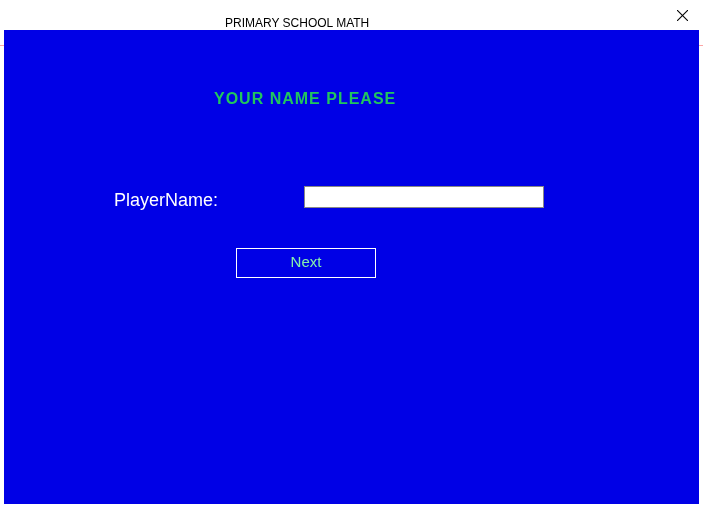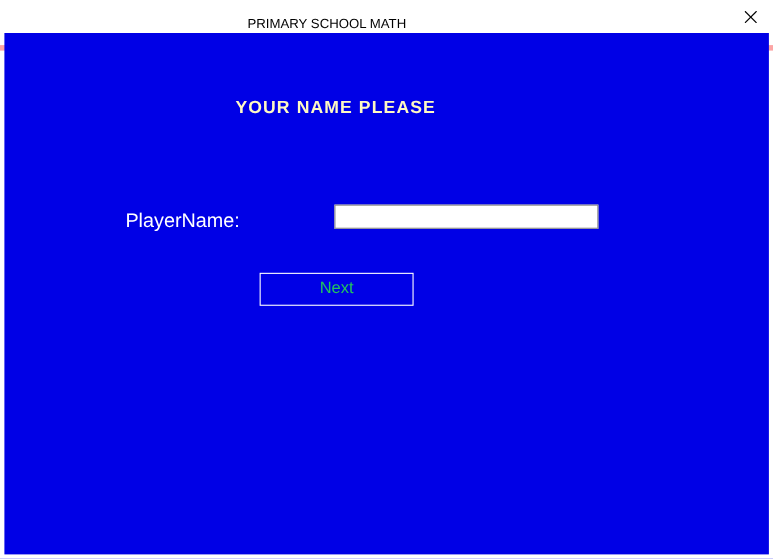--- a/index.html
+++ b/index.html
@@ -13,21 +13,21 @@
       font-family: "Segoe UI", Tahoma, sans-serif;
       background: #fff;
       overflow: hidden;
     }
     .titlebar {
       height: 46px;
       background: #fff;
       display: flex;
       align-items: center;
       position: relative;
-      border-bottom: 5px solid #fca5a5;
+      border-bottom: 1px solid #fca5a5;
     }
     .titlebar-title {
       position: absolute;
       left: 225px;
       font-size: 12px;
       color: #000;
       font-weight: 400;
     }
     .close-btn {
       position: absolute;
@@ -51,21 +51,21 @@
       top: 30px;
       left: 4px;
       right: 4px;
       bottom: 4px;
       background: #0000e6;
     }
     .heading {
       position: absolute;
       top: 60px;
       left: 210px;
-      color: #fef9c3;
+      color: #22c55e;
       font-weight: bold;
       font-size: 16px;
       letter-spacing: 1px;
     }
     .label-playername {
       position: absolute;
       top: 160px;
       left: 110px;
       color: #fff;
       font-size: 18px;
@@ -84,21 +84,21 @@
       outline: none;
     }
     .next-button {
       position: absolute;
       top: 218px;
       left: 232px;
       width: 140px;
       height: 30px;
       background: #0000e6;
       border: 1.5px solid #fff;
-      color: #22c55e;
+      color: #86efac;
       font-size: 15px;
       cursor: pointer;
       text-align: center;
       line-height: 26px;
     }
   </style>
 </head>
 <body>
 
 <div class="titlebar">

